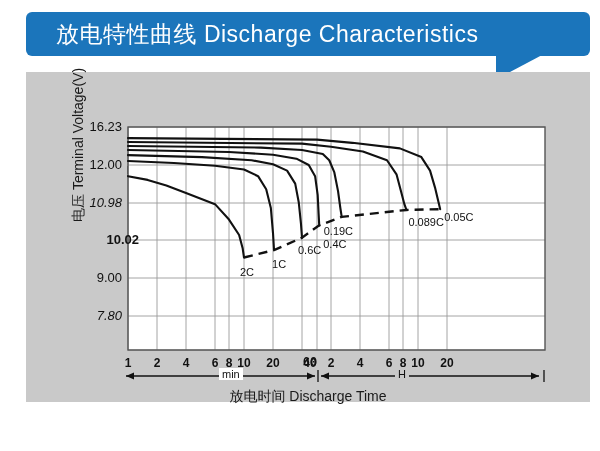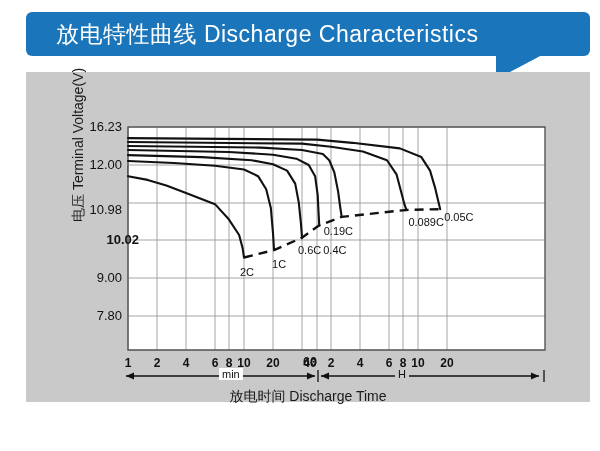--- a/index.html
+++ b/index.html
@@ -122,24 +122,24 @@
           <polygon points="295,304 303,300.5 303,307.5" fill="#111"></polygon>
           <polygon points="513,304 505,300.5 505,307.5" fill="#111"></polygon>
         </g>
         <line x1="292" y1="298" x2="292" y2="310" stroke="#111" stroke-width="1.3"></line>
         <line x1="518" y1="298" x2="518" y2="310" stroke="#111" stroke-width="1.3"></line>
       </svg>
 
     <div id="ytick-layer">
         <div class="ytick" style="left: 34px; width: 62px; top: 47px;">16.23</div>
         <div class="ytick" style="left: 34px; width: 62px; top: 85px;">12.00</div>
-        <div class="ytick" style="left: 34px; width: 62px; top: 130px;">10.98</div>
+        <div class="ytick" style="left: 34px; width: 62px; top: 123px; font-style: italic;">10.98</div>
         <div class="ytick" style="left: 51px; width: 62px; top: 160px; font-weight: bold;">10.02</div>
         <div class="ytick" style="left: 34px; width: 62px; top: 198px;">9.00</div>
-        <div class="ytick" style="left: 34px; width: 62px; top: 236px;">7.80</div>
+        <div class="ytick" style="left: 34px; width: 62px; top: 236px; font-style: italic;">7.80</div>
       </div>
     <div id="xtick-layer">
         <div class="xtick" style="left: 90px; top: 284px;">1</div>
         <div class="xtick" style="left: 119px; top: 284px;">2</div>
         <div class="xtick" style="left: 148px; top: 284px;">4</div>
         <div class="xtick" style="left: 177px; top: 284px;">6</div>
         <div class="xtick" style="left: 191px; top: 284px;">8</div>
         <div class="xtick" style="left: 206px; top: 284px;">10</div>
         <div class="xtick" style="left: 235px; top: 284px;">20</div>
         <div class="xtick" style="left: 272px; top: 284px;">40</div>
@@ -148,21 +148,21 @@
         <div class="xtick" style="left: 322px; top: 284px;">4</div>
         <div class="xtick" style="left: 351px; top: 284px;">6</div>
         <div class="xtick" style="left: 365px; top: 284px;">8</div>
         <div class="xtick" style="left: 380px; top: 284px;">10</div>
         <div class="xtick" style="left: 409px; top: 284px;">20</div>
       </div>
     <div id="curvelbl-layer">
         <div class="curve-lbl" style="left: 214px; top: 193.51px;">2C</div>
         <div class="curve-lbl" style="left: 246.033px; top: 186.059px;">1C</div>
         <div class="curve-lbl" style="left: 272px; top: 171.688px;">0.6C</div>
-        <div class="curve-lbl" style="left: 297.229px; top: 172px;">0.4C</div>
+        <div class="curve-lbl" style="left: 297.229px; top: 166px;">0.4C</div>
         <div class="curve-lbl" style="left: 297.708px; top: 152.875px; text-align: right;">0.19C</div>
         <div class="curve-lbl" style="left: 382.413px; top: 143.937px;">0.089C</div>
         <div class="curve-lbl" style="left: 418.201px; top: 139.167px;">0.05C</div>
       </div>
 
     <div class="axis-unit" id="unit-min" style="left: 193px; top: 296px; background: #ffffff; padding: 0px 3px;">min</div>
     <div class="axis-unit" id="unit-h" style="left: 369px; top: 296px; background: rgb(201, 201, 201); padding: 0px 3px;">H</div>
   </div>
 
   <div class="xaxis-caption">放电时间 Discharge Time</div>

